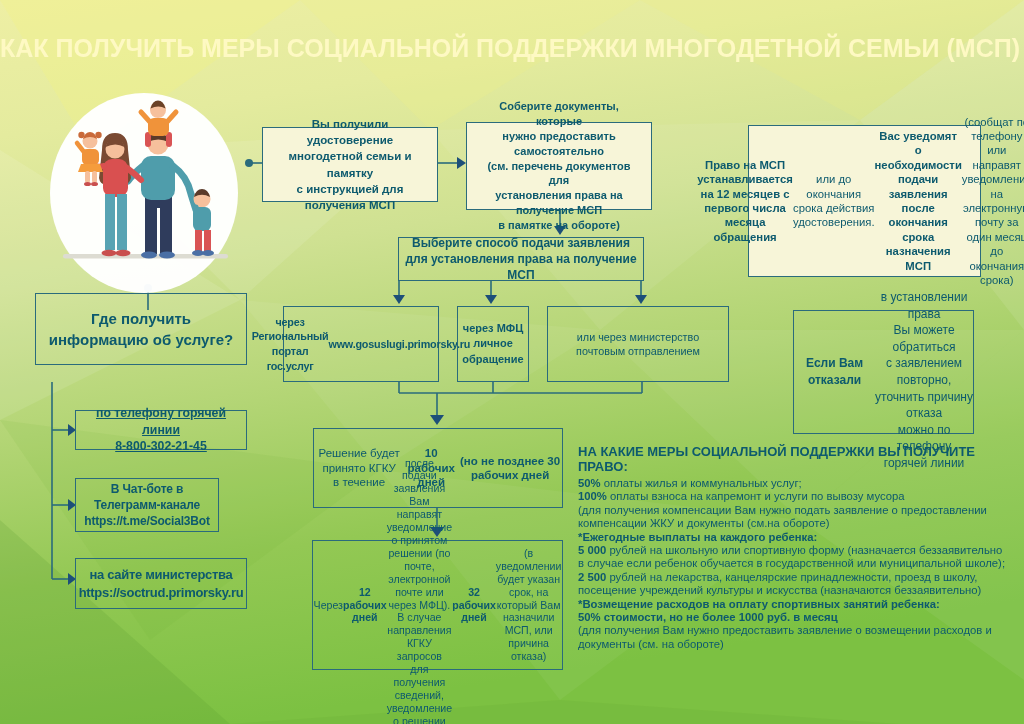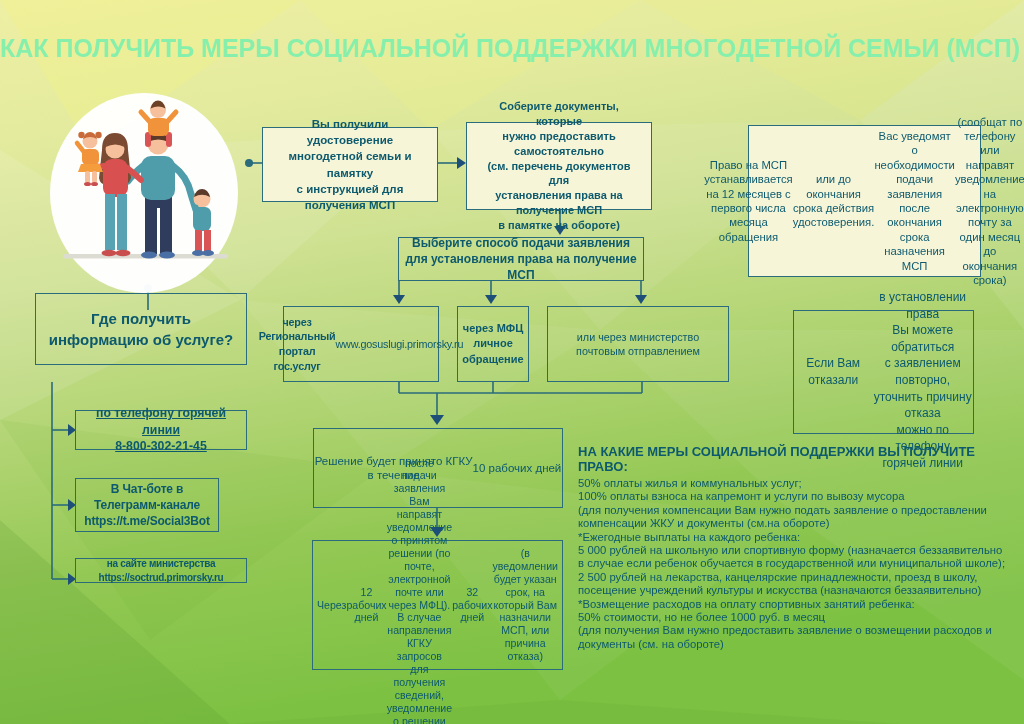--- a/index.html
+++ b/index.html
@@ -5,23 +5,23 @@
   html,body{margin:0;padding:0;background:#666;}
   #canvas{position:relative;width:1024px;height:724px;overflow:hidden;
           font-family:"Liberation Sans","DejaVu Sans",sans-serif;}
   #bg,#wires{position:absolute;left:0;top:0;width:1024px;height:724px;}
   .box{position:absolute;box-sizing:border-box;border:1.5px solid #2a6b7c;
        color:#0d5a6e;display:flex;align-items:center;justify-content:center;
        text-align:center;white-space:pre-line;z-index:3;}
   .cream{background:#f7f5d8;}
   .wrap{white-space:normal;}
   .w7{font-weight:700;}
-  .b{font-weight:400;}
+  .b{font-weight:700;}
   #title{position:absolute;left:0;top:34px;width:908px;text-align:center;
-         font-size:25px;font-weight:700;color:#86efac;letter-spacing:0px;
+         font-size:25px;font-weight:700;color:#fef9c3;letter-spacing:0px;
          white-space:nowrap;z-index:3;}
   #benefits{position:absolute;left:578px;top:444px;width:432px;color:#0d5a6e;
             z-index:3;text-align:left;}
   #benefits .hdr{font-size:13px;font-weight:700;margin-bottom:3px;}
   #benefits .ln{font-size:11.3px;line-height:13.4px;}
   #family{position:absolute;left:45px;top:86px;width:200px;height:212px;z-index:2;}
 </style>
 </head>
 <body>
 
@@ -200,41 +200,41 @@
   <div class="box" style="left:793px;top:310px;width:181px;height:124px;font-size:12px;line-height:16.6px;"><span class="b">Если Вам отказали</span><span>
 в установлении права
 Вы можете обратиться
 с заявлением повторно,
 уточнить причину отказа
 можно по телефону
 горячей линии</span></div>
 
   <div class="box" style="left:313px;top:428px;width:250px;height:80px;font-size:11.5px;line-height:14.5px;"><span>Решение будет принято КГКУ
 в течение </span><span class="b">10 рабочих дней</span><span>
-</span></div>
+</span><span class="b">(но не позднее 30 рабочих дней</span></div>
 
   <div class="box wrap" style="left:312px;top:540px;width:251px;height:130px;font-size:10.6px;line-height:12.9px;padding:4px 7px;">
       <span>Через </span>
       <span class="b">12 рабочих дней</span>
       <span> после подачи заявления Вам направят уведомление о принятом решении (по почте, электронной почте или через МФЦ). В случае направления КГКУ запросов для получения сведений, уведомление о решении Вы получите не позднее </span>
       <span class="b">32 рабочих дней</span>
       <span> (в уведомлении будет указан срок, на который Вам назначили МСП, или причина отказа)</span>
     </div>
 
   <div class="box" style="left:35px;top:293px;width:212px;height:72px;font-size:15px;line-height:1.4;font-weight:700;">Где получить
 информацию об услуге?</div>
 
   <div class="box w7" style="left:75px;top:410px;width:172px;height:40px;font-size:12.3px;line-height:1.35;text-decoration:underline;">по телефону горячей линии
 8-800-302-21-45</div>
 
   <div class="box w7" style="left:75px;top:478px;width:144px;height:54px;font-size:12px;line-height:1.35;letter-spacing:-0.2px;">В Чат-боте в
 Телеграмм-канале
 https://t.me/Social3Bot</div>
 
-  <div class="box w7" style="left:75px;top:558px;width:172px;height:25px;font-size:10px;line-height:1.35;letter-spacing:-0.3px;">на сайте министерства
+  <div class="box w7" style="left:75px;top:558px;width:172px;height:51px;font-size:13px;line-height:1.35;letter-spacing:-0.3px;">на сайте министерства
 https://soctrud.primorsky.ru</div>
 
   <div id="benefits">
     <div class="hdr">НА КАКИЕ МЕРЫ СОЦИАЛЬНОЙ ПОДДЕРЖКИ ВЫ ПОЛУЧИТЕ ПРАВО:</div>
     <div class="ln"><span class="b"> 50%</span><span> оплаты жилья и коммунальных услуг;</span></div>
     <div class="ln"><span class="b">100%</span><span> оплаты взноса на капремонт и услуги по вывозу мусора</span></div>
     <div class="ln"><span> (для получения компенсации Вам нужно подать заявление о предоставлении компенсации ЖКУ и документы (см.на обороте)</span></div>
     <div class="ln"><span class="b">*Ежегодные выплаты на каждого ребенка:</span></div>
     <div class="ln"><span class="b">5 000</span><span> рублей на школьную или спортивную форму (назначается беззаявительно в случае если ребенок обучается в государственной или муниципальной школе);</span></div>
     <div class="ln"><span class="b">2 500</span><span> рублей на лекарства, канцелярские принадлежности, проезд в школу, посещение учреждений культуры и искусства (назначаются беззаявительно)</span></div>

